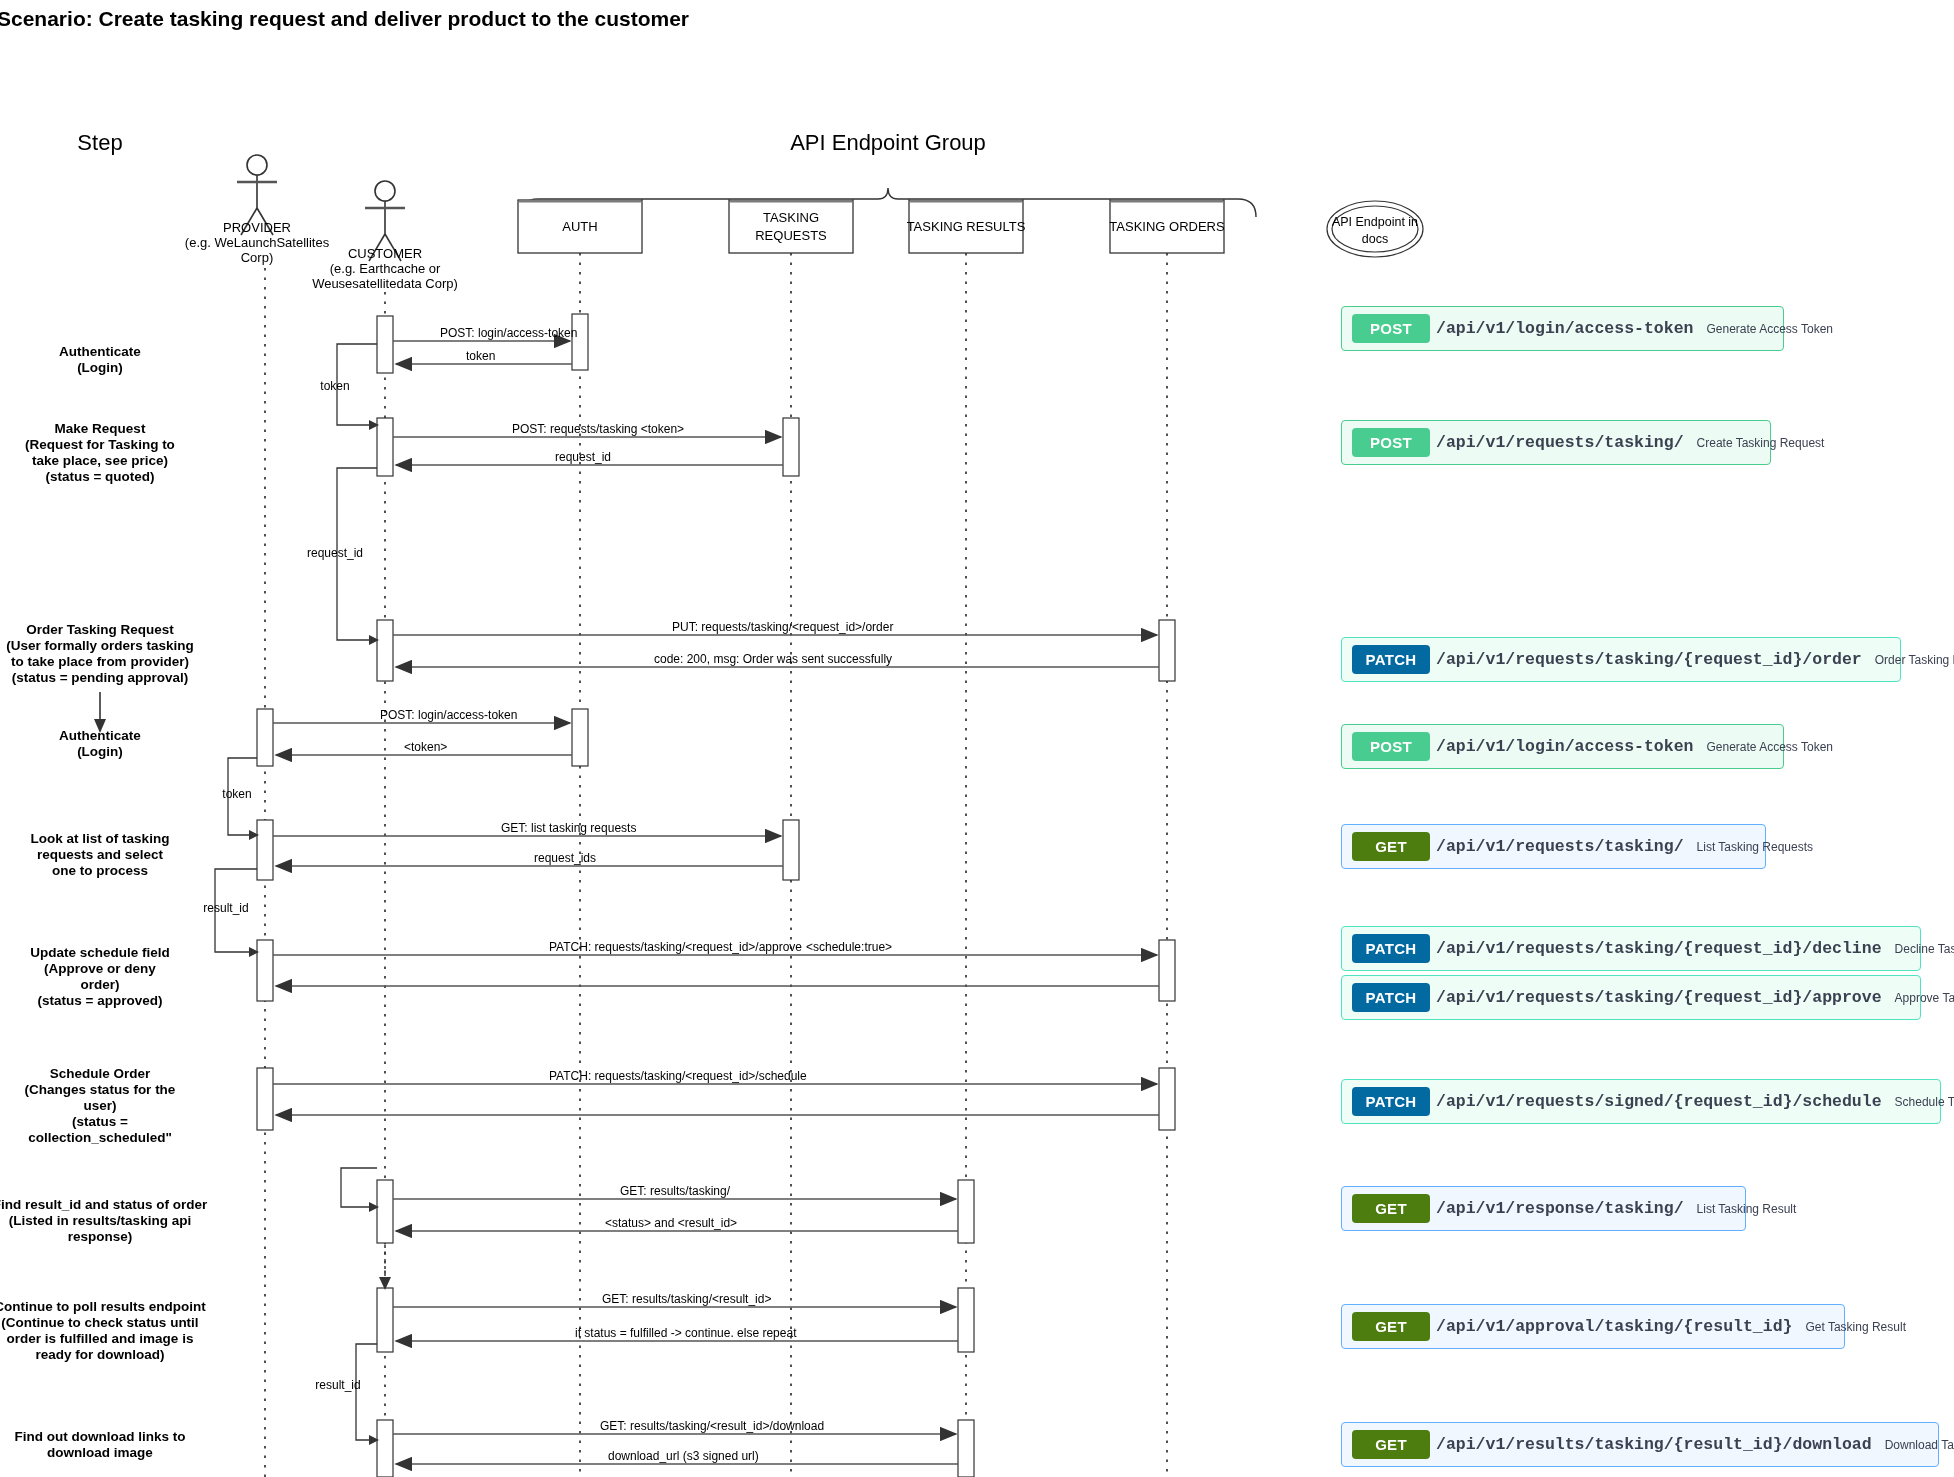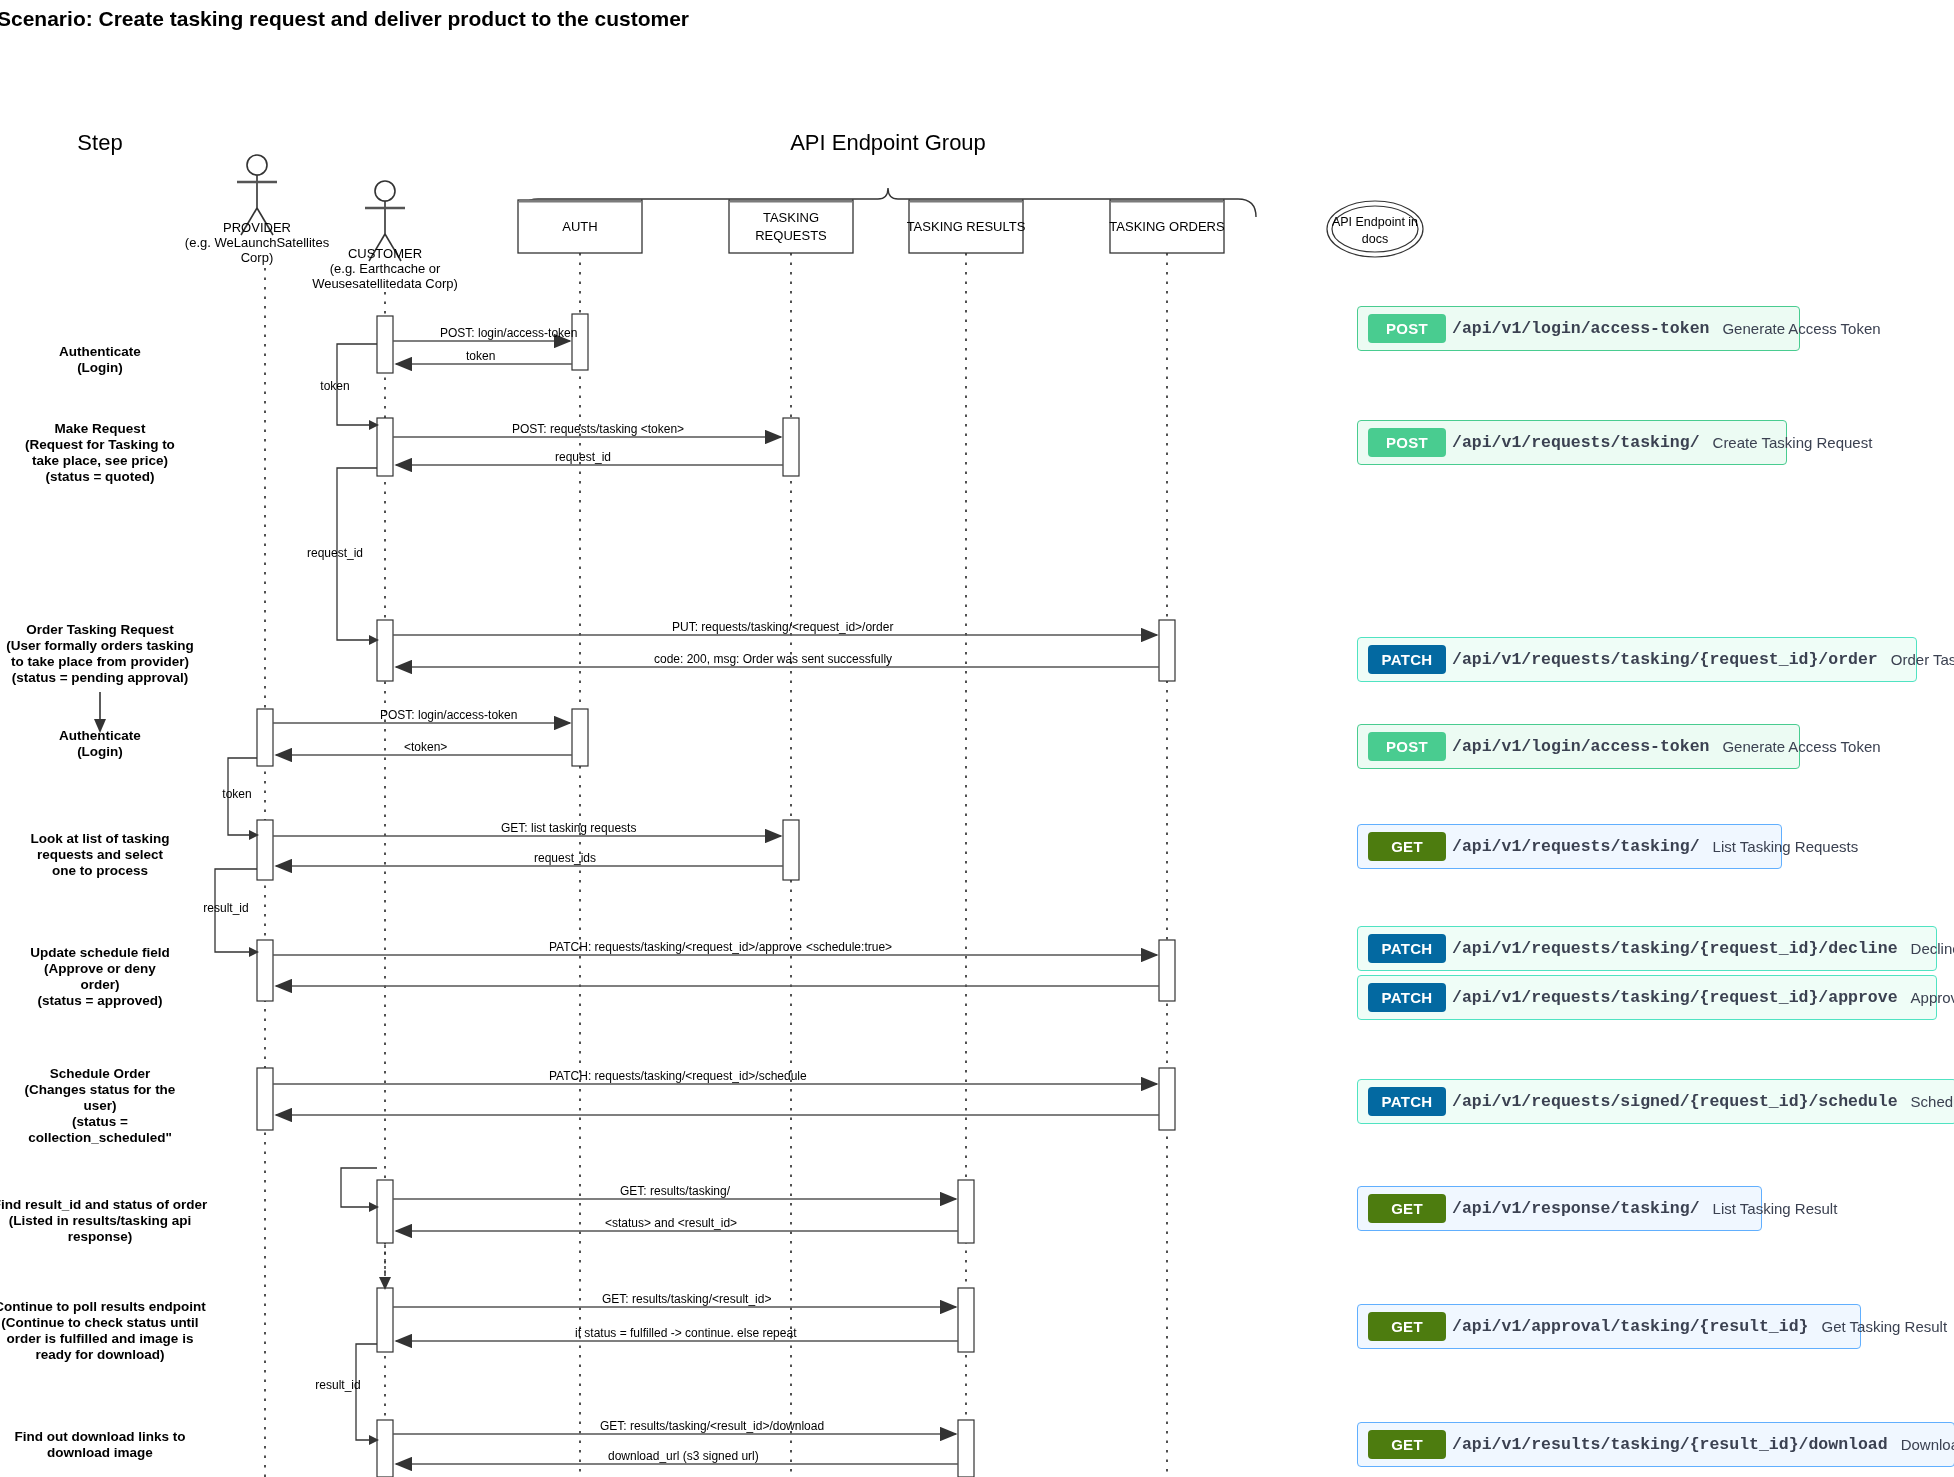--- a/index.html
+++ b/index.html
@@ -9,29 +9,29 @@
   .ttl{font-weight:bold;font-size:21px;}
   .hdr{font-size:22px;}
   .actorlbl{font-size:13px;}
   .boxlbl{font-size:13px;}
   .steptxt{font-weight:bold;font-size:13.5px;}
   .msglbl{font-size:12px;}
   .notelbl{font-size:12px;}
   .ellipselbl{font-size:12.5px;}
 
   
-  #cards{position:absolute;left:16px;top:0;width:1592px;height:1477px;}
+  #cards{position:absolute;left:0;top:0;width:1592px;height:1477px;}
   .card{position:absolute;display:flex;align-items:center;
         border-radius:4px;box-sizing:border-box;padding:7px 10px;}
   .verb{display:inline-block;border-radius:4px;color:#fff;font-weight:bold;
         font-size:15px;text-align:center;min-width:78px;padding:6px 0;
         letter-spacing:.3px;}
   .path{font-family:"Liberation Mono",monospace;font-size:16.5px;font-weight:bold;
         color:#3b4151;margin-left:6px;white-space:nowrap;}
-  .desc{font-size:15px;color:#3b4151;margin-left:13px;white-space:nowrap;}
+  .desc{font-size:12px;color:#3b4151;margin-left:13px;white-space:nowrap;}
 
   .card.post{background:#ecfbf3;border:1px solid #49cc90;}
   .card.post .verb{background:#49cc90;}
   .card.patch{background:#effdf7;border:1px solid #50e3c2;}
   .card.patch .verb{background:#0369a1;}
   .card.get{background:#f0f7ff;border:1px solid #61affe;}
   .card.get .verb{background:#4d7c0f;}
 </style>
 </head>
 <body>

